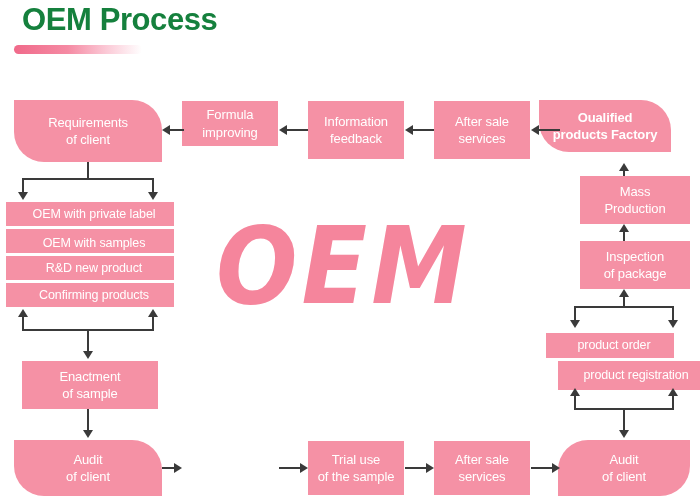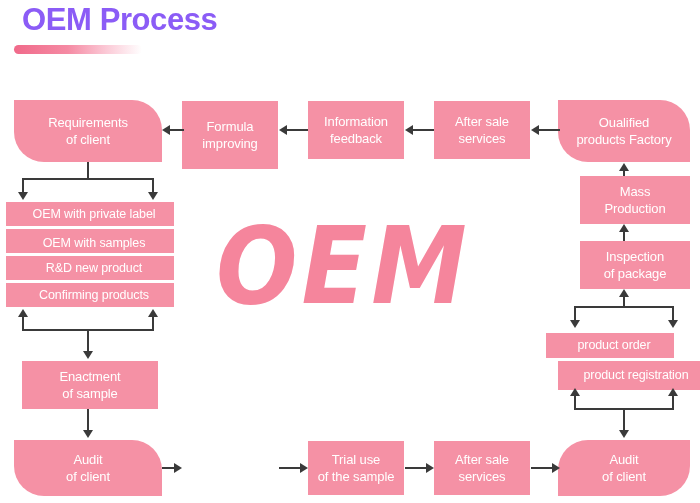--- a/index.html
+++ b/index.html
@@ -14,21 +14,21 @@
     width: 700px; height: 503px;
     background: #ffffff;
   }
 
   
   .page-title {
     position: absolute;
     left: 22px; top: 2px;
     font-size: 31px;
     font-weight: bold;
-    color: #8b5cf6;
+    color: #15803d;
     letter-spacing: -0.4px;
     white-space: nowrap;
     text-align: right;
   }
   .title-rule {
     position: absolute;
     left: 14px; top: 45px;
     width: 128px; height: 9px;
     border-radius: 5px;
     background: linear-gradient(to right, #f06a8a 0%, #f58aa3 42%, #fbc9d6 72%, rgba(255,255,255,0) 100%);
@@ -95,42 +95,42 @@
 
   <div class="watermark">OEM</div>
 
   <div class="box r-tr-bl" style="left:14px; top:100px; width:148px; height:62px;">
     <span>
       <span>Requirements</span><br>
       <span>of client</span>
     </span>
   </div>
 
-  <div class="box" style="left:182px; top:101px; width:96px; height:68px;">
+  <div class="box" style="left:182px; top:101px; width:96px; height:45px;">
     <span>
       <span>Formula</span><br>
       <span>improving</span>
     </span>
   </div>
 
   <div class="box" style="left:308px; top:101px; width:96px; height:58px;">
     <span>
       <span>Information</span><br>
       <span>feedback</span>
     </span>
   </div>
 
   <div class="box" style="left:434px; top:101px; width:96px; height:58px;">
     <span>
       <span>After sale</span><br>
       <span>services</span>
     </span>
   </div>
 
-  <div class="box r-tr-bl" style="left:558px; top:100px; width:132px; height:62px;">
+  <div class="box r-tr-bl" style="left:539px; top:100px; width:132px; height:52px;font-weight:bold;">
     <span>
       <span>Oualified</span><br>
       <span>products Factory</span>
     </span>
   </div>
 
   <div class="ln h" style="left:170px; top:129px; width:14px;"></div>
   <div class="arrow left" style="left:162px; top:125px;"></div>
 
   <div class="ln h" style="left:286px; top:129px; width:22px;"></div>

